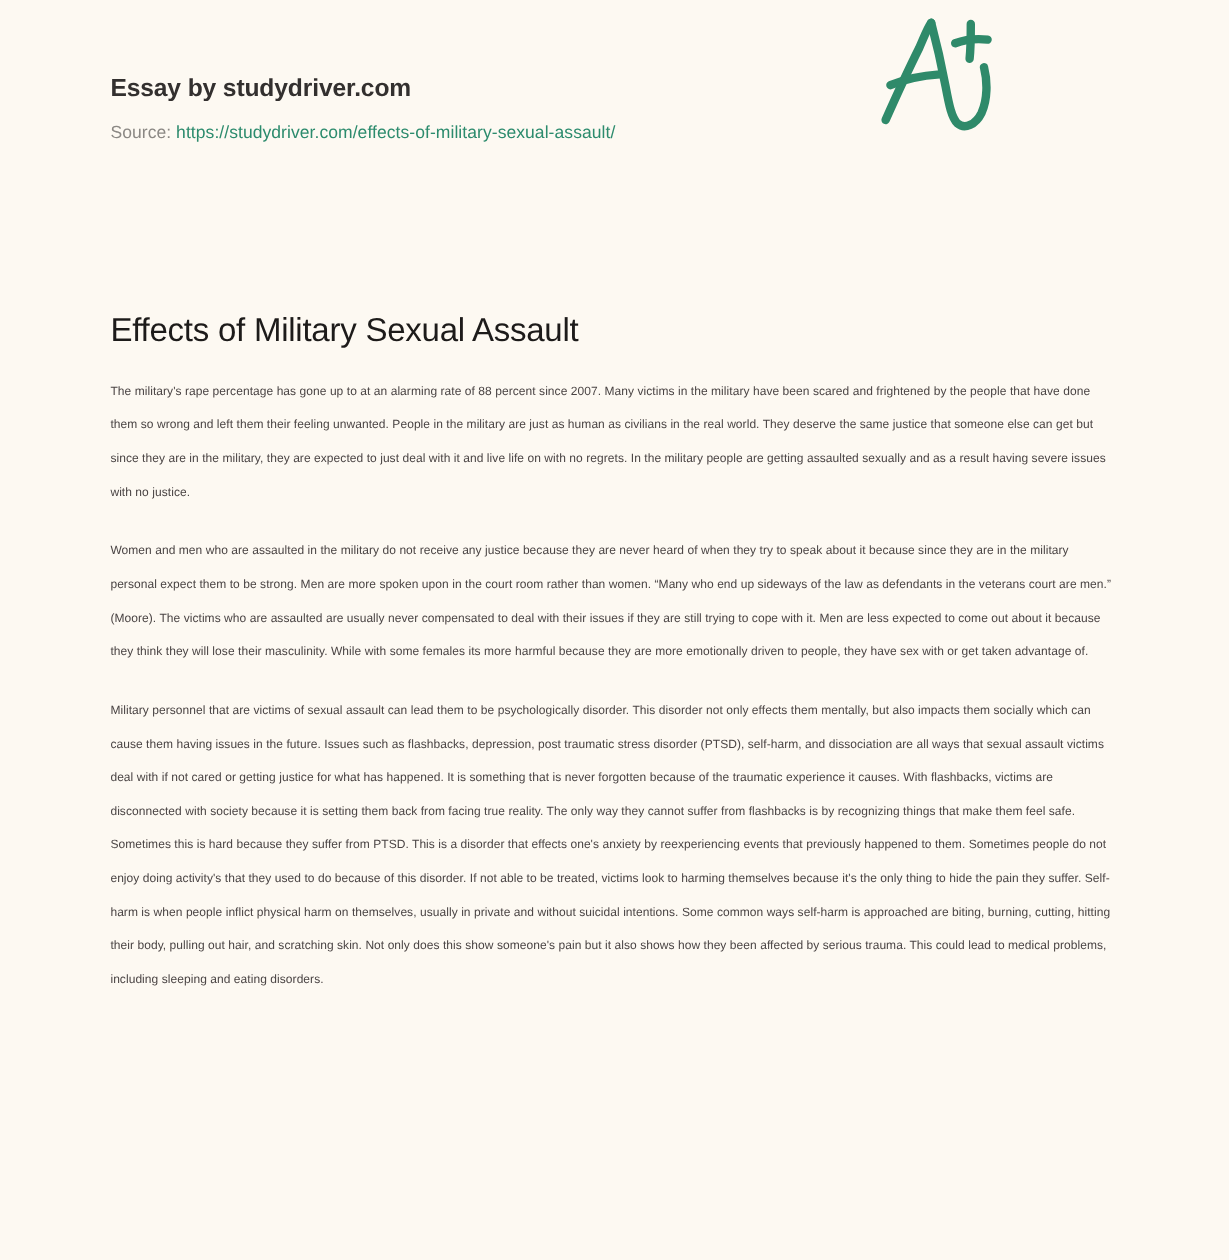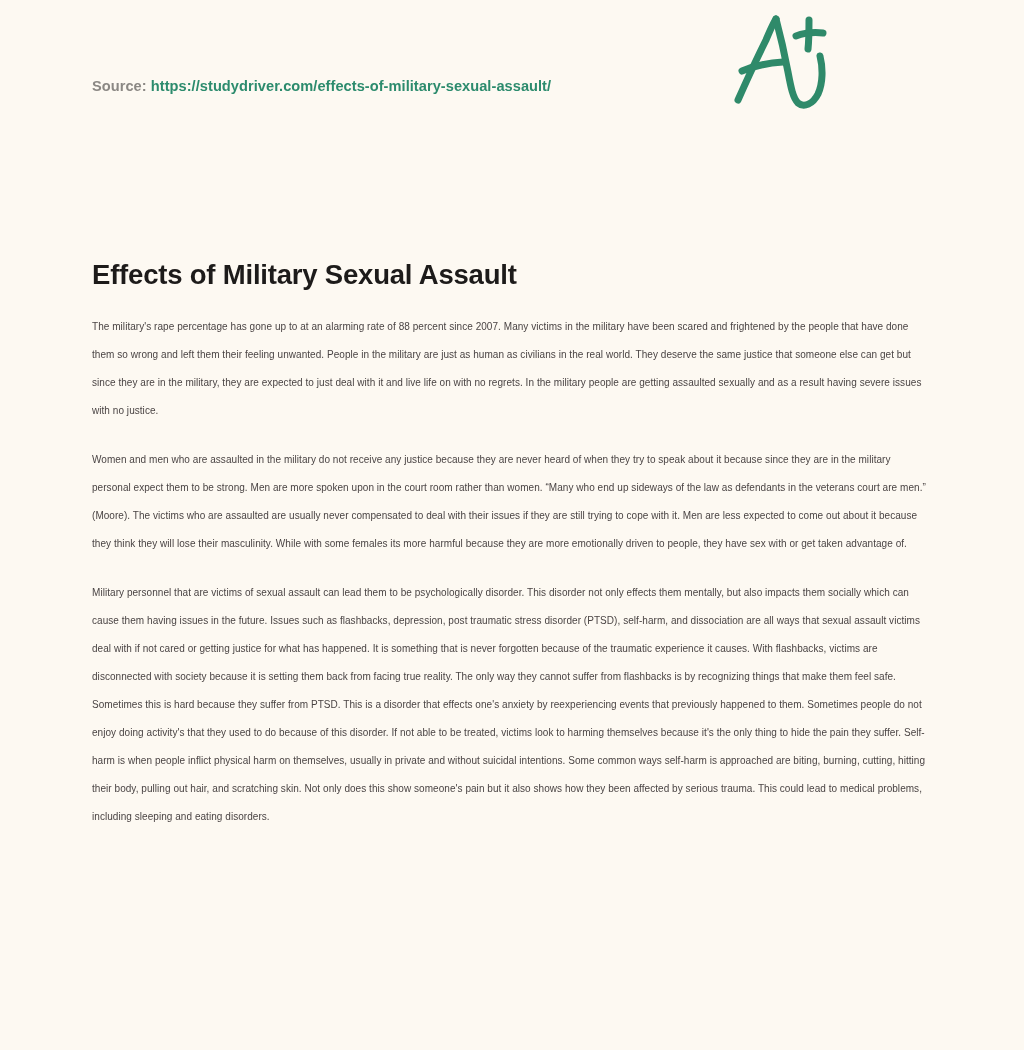--- a/index.html
+++ b/index.html
@@ -41,21 +41,20 @@
     line-height: 1.2;
     margin: 0;
   }
 
   .source-line {
     margin: 15px 0 0 0;
     font-size: 14.6px;
     line-height: 1.3;
     color: #8b8884;
     letter-spacing: 0.05px;
-    font-weight: bold;
   }
 
   .source-label {
     color: #8b8884;
   }
 
   .source-url {
     color: #2c8b6d;
     text-decoration: none;
   }
@@ -73,21 +72,21 @@
     display: block;
     width: 110px;
     height: 100px;
   }
 
   
   .doc-title {
     margin: 0;
     padding-top: 140px;
     font-size: 27.5px;
-    font-weight: 700;
+    font-weight: 400;
     color: #1d1b1a;
     letter-spacing: -0.2px;
     line-height: 1.25;
   }
 
   
   .doc-body {
     padding-top: 21px;
   }
 
@@ -105,20 +104,21 @@
     margin-bottom: 0;
   }
 </style>
 </head>
 <body>
 
 <div class="page">
 
   <div class="doc-header">
 
+    <h2 class="byline">Essay by studydriver.com</h2>
 
     <p class="source-line">
       <span class="source-label">Source:</span>
       <a class="source-url" href="#">https://studydriver.com/effects-of-military-sexual-assault/</a>
     </p>
 
     <div class="logo">
       <svg viewBox="0 0 110 100" xmlns="http://www.w3.org/2000/svg" fill="none" stroke="#2f8a6a" stroke-linecap="round" stroke-linejoin="round">
 
         <path d="M8 90 C 16 72, 26 50, 36 30 C 40 21, 43 13, 46 9" stroke-width="7"></path>

